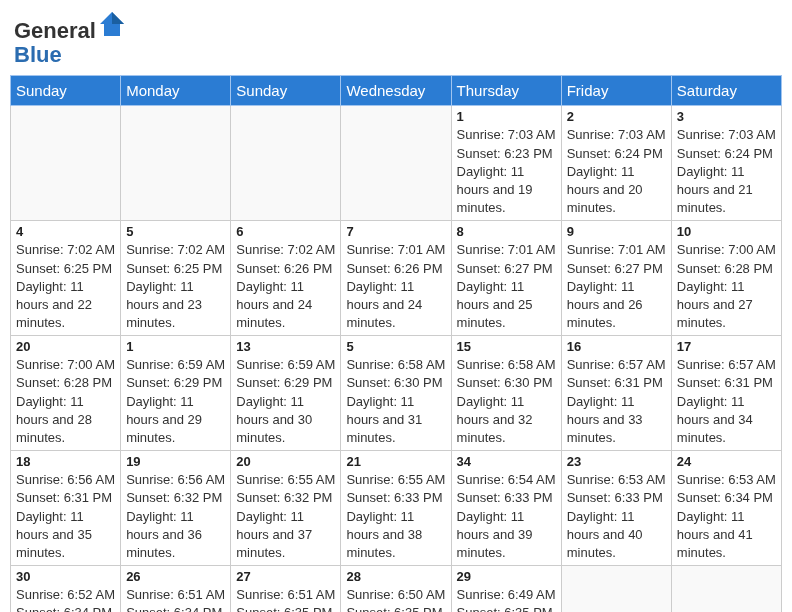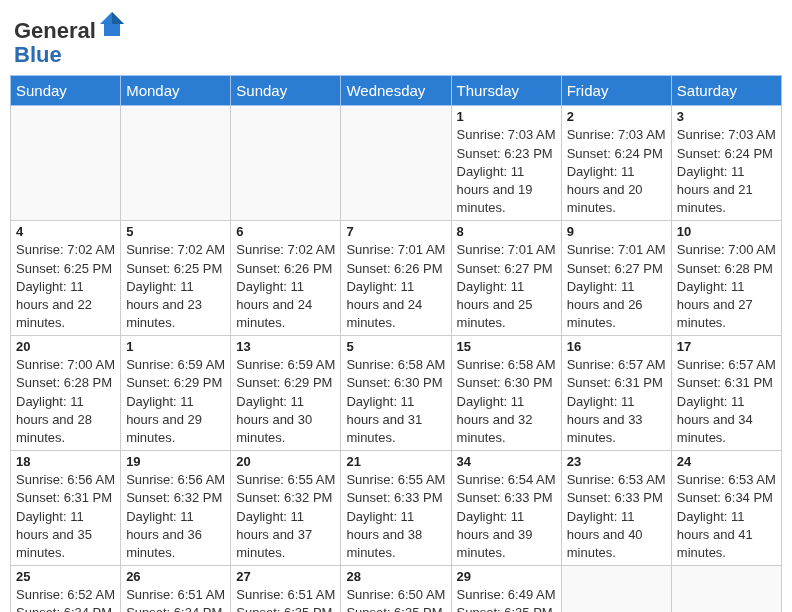--- a/index.html
+++ b/index.html
@@ -222,21 +222,21 @@
           <span class="day-number">23</span>
           <div class="day-info">Sunrise: 6:53 AM<br>Sunset: 6:33 PM<br>Daylight: 11 hours and 40 minutes.</div>
         </td>
         <td>
           <span class="day-number">24</span>
           <div class="day-info">Sunrise: 6:53 AM<br>Sunset: 6:34 PM<br>Daylight: 11 hours and 41 minutes.</div>
         </td>
       </tr>
       <tr>
         <td>
-          <span class="day-number">25</span>
+          <span class="day-number">30</span>
           <div class="day-info">Sunrise: 6:52 AM<br>Sunset: 6:34 PM<br>Daylight: 11 hours and 42 minutes.</div>
         </td>
         <td>
           <span class="day-number">26</span>
           <div class="day-info">Sunrise: 6:51 AM<br>Sunset: 6:34 PM<br>Daylight: 11 hours and 43 minutes.</div>
         </td>
         <td>
           <span class="day-number">27</span>
           <div class="day-info">Sunrise: 6:51 AM<br>Sunset: 6:35 PM<br>Daylight: 11 hours and 44 minutes.</div>
         </td>

